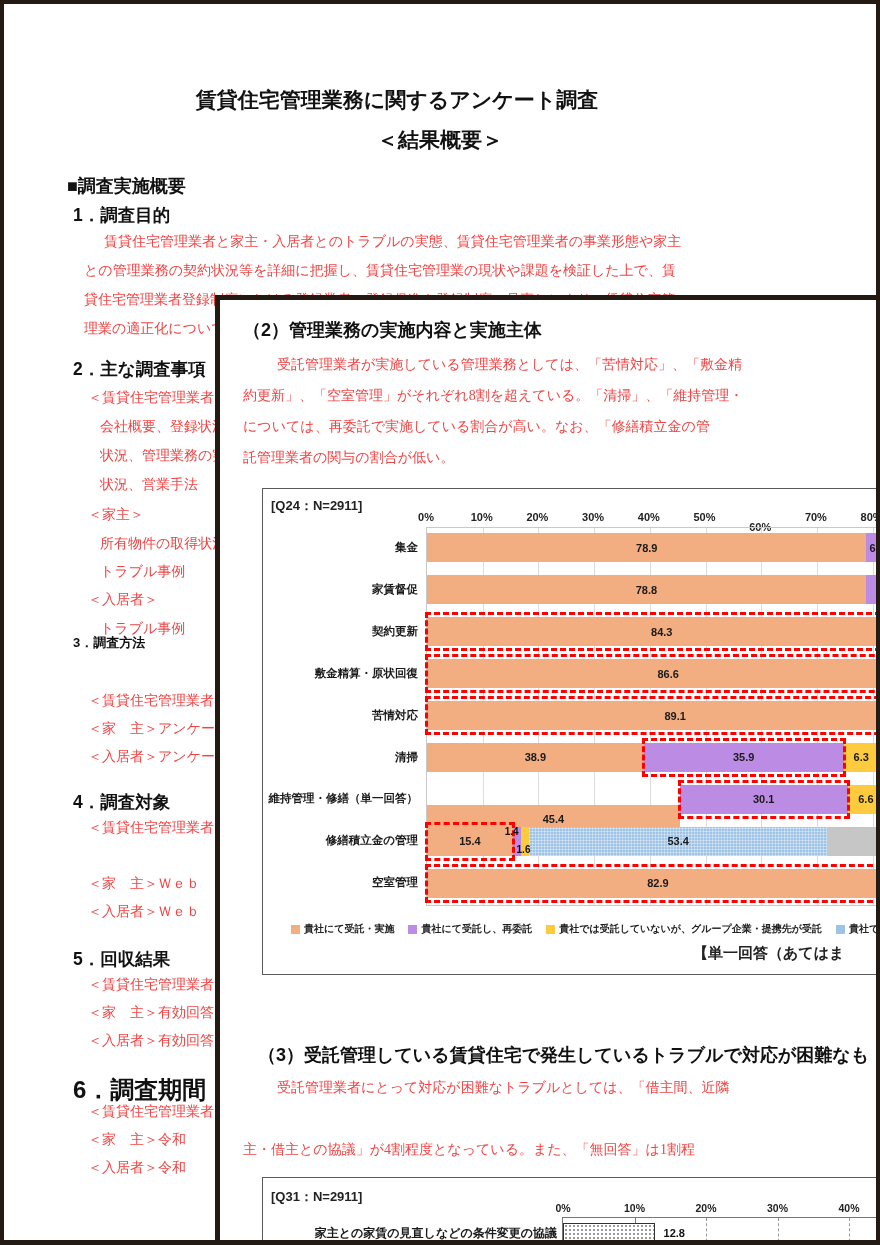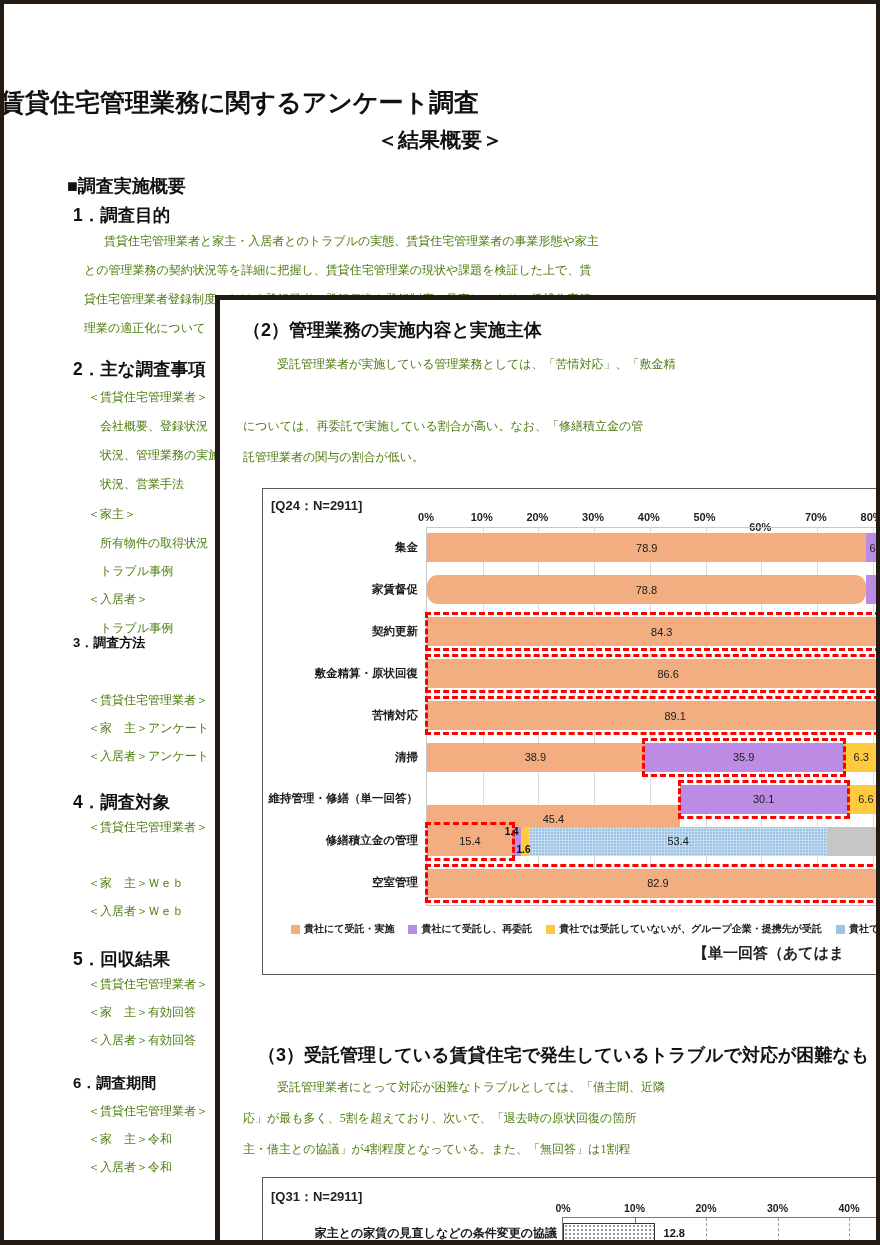--- a/index.html
+++ b/index.html
@@ -1,32 +1,32 @@
 <!DOCTYPE html>
 <html><head>
 <meta charset="utf-8">
 <style>
   html,body{margin:0;padding:0;background:#e8e8e8;}
   .frame{position:relative;width:880px;height:1245px;background:#ffffff;overflow:hidden;
          font-family:"Liberation Sans","DejaVu Sans",sans-serif;}
   .abs{position:absolute;white-space:nowrap;}
-  .serif{font-family:"Liberation Serif","DejaVu Serif",serif;font-size:12px;color:#4d7c0f;}
+  .serif{font-family:"Liberation Serif","DejaVu Serif",serif;font-size:14px;color:#ef4444;}
   .sansb{font-family:"Liberation Sans","DejaVu Sans",sans-serif;font-weight:bold;color:#111;}
   .edge{position:absolute;background:#241a14;z-index:30;}
   .overlay-page{position:absolute;left:215px;top:295px;width:665px;height:946px;background:#fff;
     border-left:5px solid #241a14;border-top:5px solid #241a14;box-sizing:border-box;overflow:hidden;z-index:5;}
   .chart-box{position:absolute;background:#fff;border:1.5px solid #5a5a5a;box-sizing:border-box;}
   .chart-id{font-size:13px;color:#222;font-weight:600;}
   .tick{position:absolute;width:44px;text-align:center;font-size:11px;font-weight:600;color:#222;}
   .plot{position:absolute;border-left:1px solid #c9c9c9;border-top:1px solid #c9c9c9;border-bottom:1px solid #c9c9c9;}
   .gridline{position:absolute;top:0;width:1px;background:#dcdcdc;height:100%;}
   .cat-label{position:absolute;text-align:right;font-size:11.5px;font-weight:600;color:#1a1a1a;}
   .barwrap{position:absolute;}
   .seg{position:absolute;top:0;height:100%;display:flex;align-items:center;justify-content:center;
-       font-size:11px;font-weight:400;color:#1a1a1a;overflow:visible;}
+       font-size:11px;font-weight:700;color:#1a1a1a;overflow:visible;}
   .seg-orange{background:#F2AE80;}
   .seg-purple{background:#BC8CE4;}
   .seg-yellow{background:#FFCB3E;}
   .seg-blue{background:#9DC3E6;background-image:
      repeating-linear-gradient(90deg,rgba(255,255,255,.35) 0 1px,transparent 1px 3px),
      repeating-linear-gradient(0deg,rgba(255,255,255,.35) 0 1px,transparent 1px 3px);}
   .seg-gray{background:#C6C6C6;}
   .dash{position:absolute;border:3.5px dashed #ff0000;box-sizing:border-box;z-index:4;pointer-events:none;}
   .tinylabel{position:absolute;font-size:10px;font-weight:700;color:#111;z-index:5;}
   .legend{position:absolute;display:flex;gap:14px;align-items:center;font-size:10px;font-weight:600;color:#222;}
@@ -36,21 +36,21 @@
   .dotbar{position:absolute;border:1.5px solid #333;box-sizing:border-box;background-color:#fff;
      background-image:radial-gradient(#9a9a9a .9px,transparent .9px);background-size:4px 4px;}
   .dashed-grid{position:absolute;width:0;border-left:1.5px dashed #999;}
 </style>
 </head>
 <body>
 
 <div class="frame">
 
   <div>
-    <div class="abs sansb" style="left:0;top:86px;width:794px;font-size:25px;">賃貸住宅管理業務に関するアンケート調査</div>
+    <div class="abs sansb" style="left:0;top:86px;width:794px;text-align:center;font-size:21px;">賃貸住宅管理業務に関するアンケート調査</div>
     <div class="abs sansb" style="left:0;top:126px;width:880px;text-align:center;font-size:21px;">＜結果概要＞</div>
     <div class="abs sansb" style="left:67px;top:174px;font-size:18px;">■調査実施概要</div>
     <div id="back-lines">
         <div class="abs sansb" style="left: 73px; top: 203px; font-size: 17.5px;">1．調査目的</div>
         <div class="abs serif" style="left: 104px; top: 233px;">賃貸住宅管理業者と家主・入居者とのトラブルの実態、賃貸住宅管理業者の事業形態や家主</div>
         <div class="abs serif" style="left: 84px; top: 262px;">との管理業務の契約状況等を詳細に把握し、賃貸住宅管理業の現状や課題を検証した上で、賃</div>
         <div class="abs serif" style="left: 84px; top: 291px;">貸住宅管理業者登録制度における登録業者の登録促進や登録制度の見直しにより、賃貸住宅管</div>
         <div class="abs serif" style="left: 84px; top: 320px;">理業の適正化について</div>
         <div class="abs sansb" style="left: 73px; top: 357px; font-size: 17.5px;">2．主な調査事項</div>
         <div class="abs serif" style="left: 88px; top: 389px;">＜賃貸住宅管理業者＞</div>
@@ -67,30 +67,31 @@
         <div class="abs serif" style="left: 88px; top: 720px;">＜家　主＞アンケート</div>
         <div class="abs serif" style="left: 88px; top: 748px;">＜入居者＞アンケート</div>
         <div class="abs sansb" style="left: 73px; top: 790px; font-size: 17.5px;">4．調査対象</div>
         <div class="abs serif" style="left: 88px; top: 819px;">＜賃貸住宅管理業者＞</div>
         <div class="abs serif" style="left: 88px; top: 875px;">＜家　主＞Ｗｅｂ</div>
         <div class="abs serif" style="left: 88px; top: 903px;">＜入居者＞Ｗｅｂ</div>
         <div class="abs sansb" style="left: 73px; top: 947px; font-size: 17.5px;">5．回収結果</div>
         <div class="abs serif" style="left: 88px; top: 976px;">＜賃貸住宅管理業者＞</div>
         <div class="abs serif" style="left: 88px; top: 1004px;">＜家　主＞有効回答</div>
         <div class="abs serif" style="left: 88px; top: 1032px;">＜入居者＞有効回答</div>
-        <div class="abs sansb" style="left: 73px; top: 1074px; font-size: 15px;">6．調査期間</div>
+        <div class="abs sansb" style="left: 73px; top: 1074px; font-size: 24px;">6．調査期間</div>
         <div class="abs serif" style="left: 88px; top: 1103px;">＜賃貸住宅管理業者＞</div>
         <div class="abs serif" style="left: 88px; top: 1131px;">＜家　主＞令和</div>
         <div class="abs serif" style="left: 88px; top: 1159px;">＜入居者＞令和</div>
       </div>
   </div>
 
   <div class="overlay-page">
     <div class="abs sansb" style="left:23px;top:18px;font-size:18px;">（2）管理業務の実施内容と実施主体</div>
     <div class="abs serif" style="left:57px;top:56px;">受託管理業者が実施している管理業務としては、「苦情対応」、「敷金精</div>
+    <div class="abs serif" style="left:23px;top:87px;">約更新」、「空室管理」がそれぞれ8割を超えている。「清掃」、「維持管理・</div>
     <div class="abs serif" style="left:23px;top:118px;">については、再委託で実施している割合が高い。なお、「修繕積立金の管</div>
     <div class="abs serif" style="left:23px;top:149px;">託管理業者の関与の割合が低い。</div>
 
     <div class="chart-box" id="chart-q24" style="left:42px;top:188px;width:700px;height:487px;">
         <div class="abs chart-id" style="left: 8px; top: 8px;">[Q24：N=2911]</div>
         <div class="tick" style="left: 141px; top: 22px;">0%</div>
         <div class="tick" style="left: 196.7px; top: 22px;">10%</div>
         <div class="tick" style="left: 252.4px; top: 22px;">20%</div>
         <div class="tick" style="left: 308.1px; top: 22px;">30%</div>
         <div class="tick" style="left: 363.8px; top: 22px;">40%</div>
@@ -108,21 +109,21 @@
           <div class="gridline" style="left: 389.9px;"></div>
           <div class="gridline" style="left: 445.6px;"></div>
         </div>
         <div class="cat-label" style="left: 0px; top: 38px; width: 155px; height: 41.9px; line-height: 41.9px;">集金</div>
         <div class="barwrap" style="left: 164px; top: 44.45px; width: 560px; height: 29px;">
           <div class="seg seg-orange" style="left: 0px; width: 439.473px;">78.9</div>
           <div class="seg seg-purple" style="left: 439.473px; width: 50.13px; justify-content: flex-start; padding-left: 3px;">6</div>
         </div>
         <div class="cat-label" style="left: 0px; top: 79.9px; width: 155px; height: 41.9px; line-height: 41.9px;">家賃督促</div>
         <div class="barwrap" style="left: 164px; top: 86.35px; width: 560px; height: 29px;">
-          <div class="seg seg-orange" style="left: 0px; width: 438.916px; border-radius: 11px;">78.8</div>
+          <div class="seg seg-orange" style="left: 0px; width: 438.916px;">78.8</div>
           <div class="seg seg-purple" style="left: 438.916px; width: 50.13px;"></div>
         </div>
         <div class="cat-label" style="left: 0px; top: 121.8px; width: 155px; height: 41.9px; line-height: 41.9px;">契約更新</div>
         <div class="barwrap" style="left: 164px; top: 128.25px; width: 560px; height: 29px;">
           <div class="seg seg-orange" style="left: 0px; width: 469.551px;">84.3</div>
           <div class="dash" style="left: -2px; top: -5px; width: 473.551px; height: 39px;"></div>
         </div>
         <div class="cat-label" style="left: 0px; top: 163.7px; width: 155px; height: 41.9px; line-height: 41.9px;">敷金精算・原状回復</div>
         <div class="barwrap" style="left: 164px; top: 170.15px; width: 560px; height: 29px;">
           <div class="seg seg-orange" style="left: 0px; width: 482.362px;">86.6</div>
@@ -179,21 +180,20 @@
           <div class="legend-item">
             <div class="swatch" style="background: rgb(157, 195, 230);"></div>
             <div>貴社では実施していない・</div>
           </div>
         </div>
         <div class="note" style="left: 430px; top: 455px;">【単一回答（あてはま</div>
       </div>
 
     <div class="abs sansb" style="left:38px;top:743px;font-size:18px;">（3）受託管理している賃貸住宅で発生しているトラブルで対応が困難なも</div>
     <div class="abs serif" style="left:57px;top:779px;">受託管理業者にとって対応が困難なトラブルとしては、「借主間、近隣</div>
-    <div class="abs serif" style="left:23px;top:810px;">応」が最も多く、5割を超えており、次いで、「退去時の原状回復の箇所</div>
     <div class="abs serif" style="left:23px;top:841px;">主・借主との協議」が4割程度となっている。また、「無回答」は1割程</div>
 
     <div class="chart-box" id="chart-q31" style="left:42px;top:877px;width:700px;height:120px;">
         <div class="abs chart-id" style="left: 8px; top: 10px;">[Q31：N=2911]</div>
         <div class="tick" style="left: 278px; top: 24px; font-size: 10.5px;">0%</div>
         <div class="tick" style="left: 349.5px; top: 24px; font-size: 10.5px;">10%</div>
         <div class="tick" style="left: 421px; top: 24px; font-size: 10.5px;">20%</div>
         <div class="tick" style="left: 492.5px; top: 24px; font-size: 10.5px;">30%</div>
         <div class="tick" style="left: 564px; top: 24px; font-size: 10.5px;">40%</div>
         <div class="plot" style="left: 299px; top: 39px; width: 420px; height: 60px; border-bottom: none rgb(119, 119, 119); border-top-color: rgb(119, 119, 119); border-right-color: rgb(119, 119, 119); border-left-color: rgb(119, 119, 119);">

